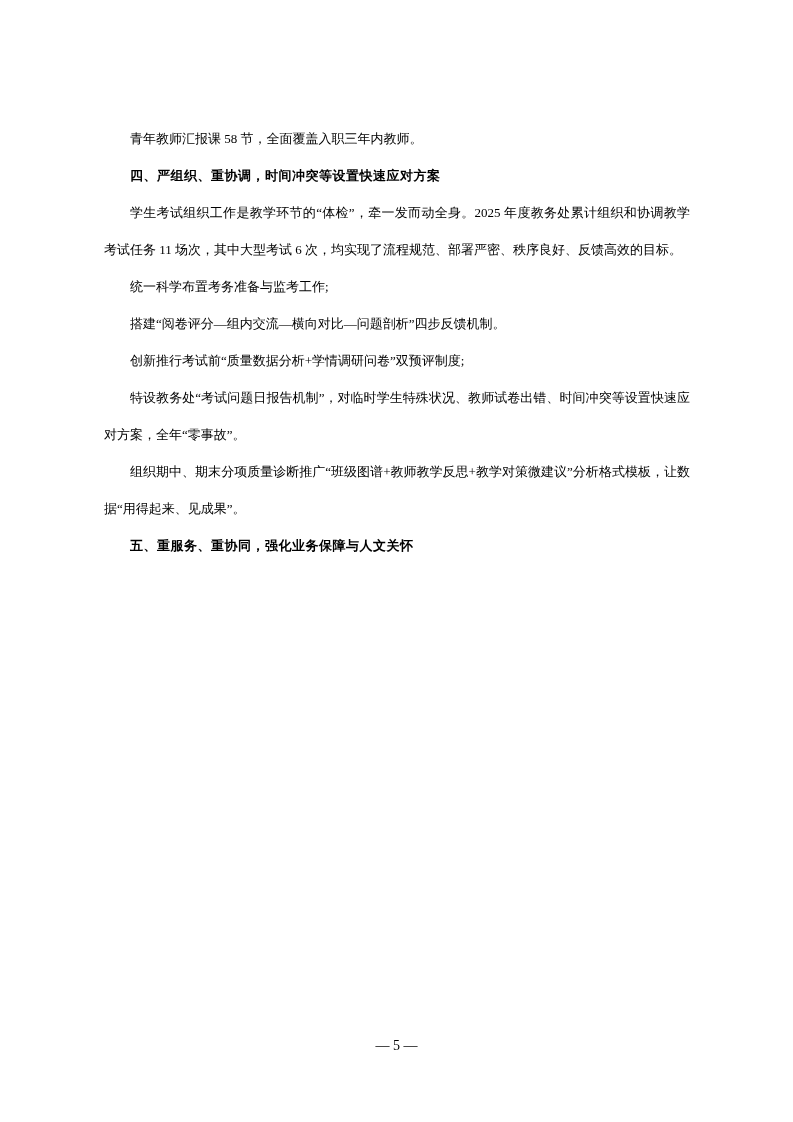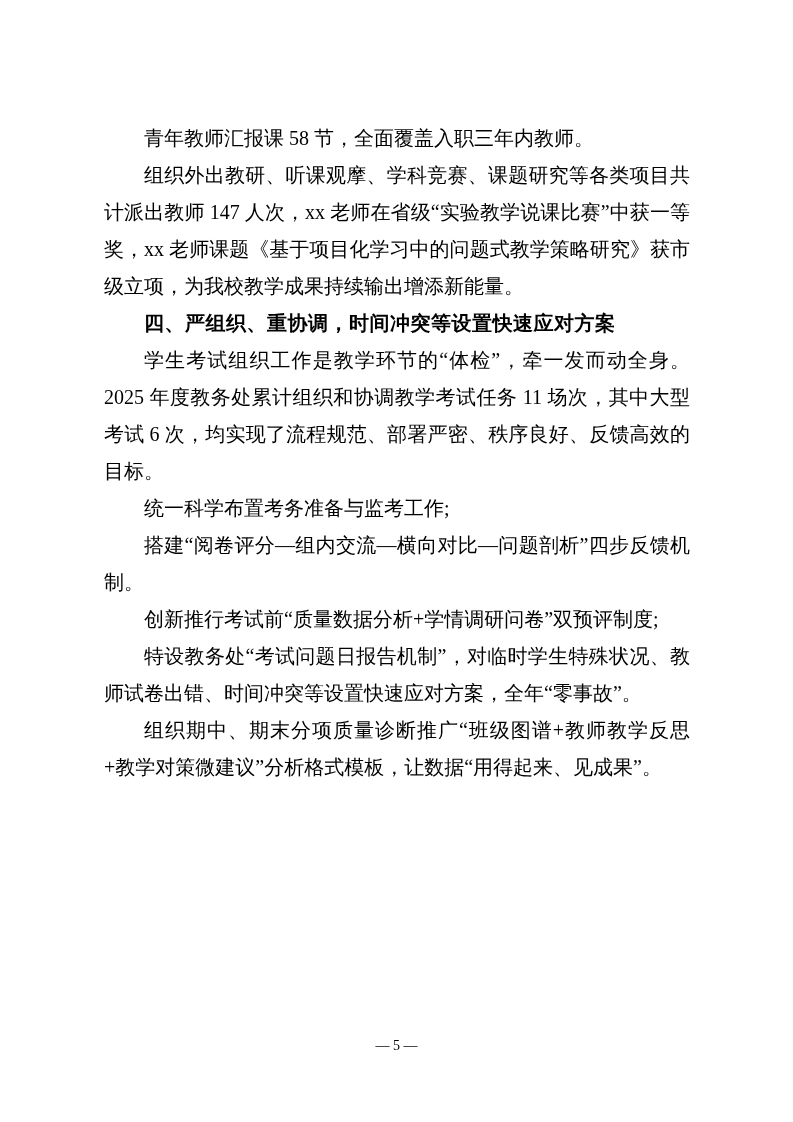--- a/index.html
+++ b/index.html
@@ -14,21 +14,21 @@
     background: #ffffff;
     overflow: hidden;
     font-family: "Liberation Serif", serif;
     color: #000000;
   }
   .content {
     position: absolute;
     left: 104px;
     top: 120px;
     width: 586px;
-    font-size: 20px;
+    font-size: 13px;
     line-height: 37px;
     text-align: justify;
     text-justify: inter-character;
   }
   .content p {
     margin: 0;
     text-indent: 2em;
   }
   .content p.heading {
     font-family: "Liberation Sans", sans-serif;
@@ -46,25 +46,25 @@
     font-family: "Liberation Serif", serif;
     color: #000000;
   }
 </style>
 </head>
 <body>
 
 <div class="page">
   <div class="content">
     <p class="body">青年教师汇报课 58 节，全面覆盖入职三年内教师。</p>
-    <p class="body">组织外出教研、听课观摩、学科竞赛、课题研究等各类项目共计派出教师 147 人次，xx 老师在省级“实验教学说课比赛”中获一等奖，xx 老师课题《基于项目化学习中的问题式教学策略研究》获市级立项，为我校教学成果持续输出增添新能量。</p>
     <p class="heading">四、严组织、重协调，时间冲突等设置快速应对方案</p>
     <p class="body">学生考试组织工作是教学环节的“体检”，牵一发而动全身。2025 年度教务处累计组织和协调教学考试任务 11 场次，其中大型考试 6 次，均实现了流程规范、部署严密、秩序良好、反馈高效的目标。</p>
     <p class="body">统一科学布置考务准备与监考工作;</p>
     <p class="body">搭建“阅卷评分—组内交流—横向对比—问题剖析”四步反馈机制。</p>
     <p class="body">创新推行考试前“质量数据分析+学情调研问卷”双预评制度;</p>
     <p class="body">特设教务处“考试问题日报告机制”，对临时学生特殊状况、教师试卷出错、时间冲突等设置快速应对方案，全年“零事故”。</p>
     <p class="body">组织期中、期末分项质量诊断推广“班级图谱+教师教学反思+教学对策微建议”分析格式模板，让数据“用得起来、见成果”。</p>
+    <p class="heading">五、重服务、重协同，强化业务保障与人文关怀</p>
   </div>
   <div class="footer">
     <span>— 5 —</span>
   </div>
 </div>
 
 </body></html>

